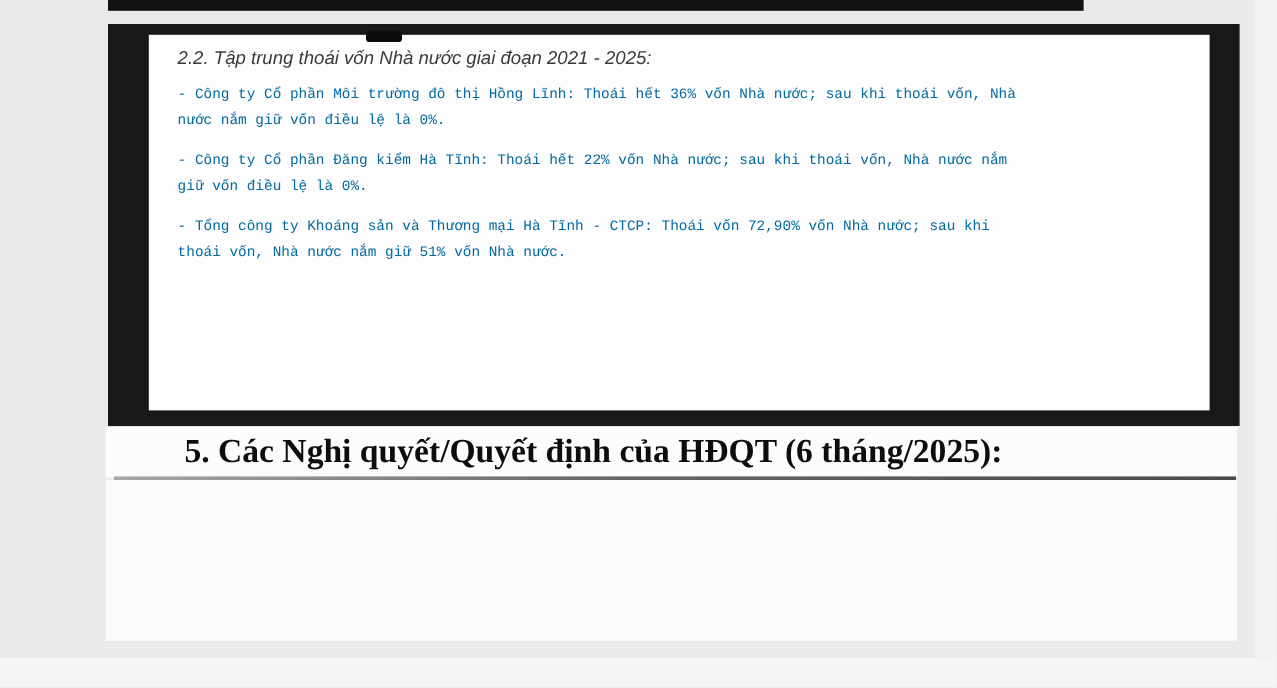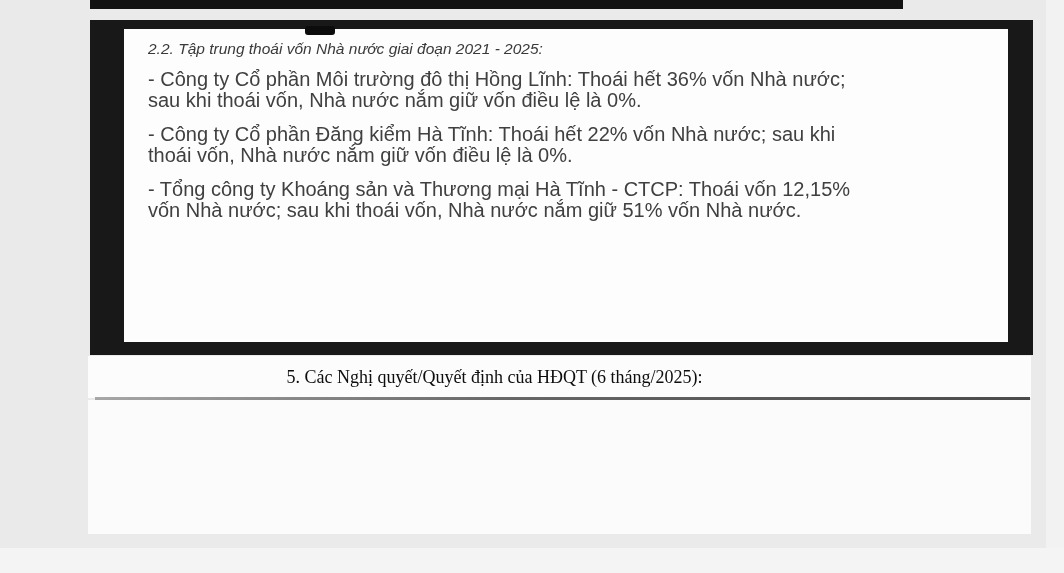--- a/index.html
+++ b/index.html
@@ -45,39 +45,40 @@
   }
 
   .divest-heading {
     font-style: italic;
     font-size: 15.5px;
     line-height: 21px;
     margin: 0 0 10px 0;
     color: #3a3a3a;
   }
   .divest-para {
-    font-size: 20px;
+    font-size: 12px;
     line-height: 21px;
     margin: 0 0 13px 0;
     max-width: 715px;
-    color: #404040;
+    color: #0369a1;
+    font-family: Liberation Mono, monospace;
   }
 
   
   .heading-band {
     position: absolute; left: 88px; top: 356px; width: 943px; height: 42px;
     background: #fcfcfc;
     display: flex; align-items: center; justify-content: center;
     box-sizing: border-box;
     padding-right: 130px;
   }
   .heading-band .title {
     font-family: "Liberation Serif", serif;
-    font-weight: normal;
-    font-size: 18px;
+    font-weight: bold;
+    font-size: 28px;
     color: #0d0d0d;
     white-space: nowrap;
   }
   .smear-line {
     position: absolute; left: 95px; top: 397px; width: 935px; height: 3px;
     background: linear-gradient(to right, #9a9a9a, #4e4e4e 45%, #2e2e2e);
     opacity: 0.85;
   }
 
   
@@ -94,21 +95,21 @@
   <div class="bottom-strip"></div>
   <div class="right-strip"></div>
 
   <div class="top-bar"></div>
 
   <div class="scan-frame">
     <div class="scan-paper">
       <p class="divest-heading">2.2. Tập trung thoái vốn Nhà nước giai đoạn 2021 - 2025:</p>
       <p class="divest-para">- Công ty Cổ phần Môi trường đô thị Hồng Lĩnh: Thoái hết 36% vốn Nhà nước; sau khi thoái vốn, Nhà nước nắm giữ vốn điều lệ là 0%.</p>
       <p class="divest-para">- Công ty Cổ phần Đăng kiểm Hà Tĩnh: Thoái hết 22% vốn Nhà nước; sau khi thoái vốn, Nhà nước nắm giữ vốn điều lệ là 0%.</p>
-      <p class="divest-para">- Tổng công ty Khoáng sản và Thương mại Hà Tĩnh - CTCP: Thoái vốn 12,15% vốn Nhà nước; sau khi thoái vốn, Nhà nước nắm giữ 51% vốn Nhà nước.</p>
+      <p class="divest-para">- Tổng công ty Khoáng sản và Thương mại Hà Tĩnh - CTCP: Thoái vốn 72,90% vốn Nhà nước; sau khi thoái vốn, Nhà nước nắm giữ 51% vốn Nhà nước.</p>
     </div>
   </div>
   <div class="scan-smudge"></div>
 
   <div class="heading-band">
     <span class="title">5. Các Nghị quyết/Quyết định của HĐQT (6 tháng/2025):</span>
   </div>
   <div class="smear-line"></div>
 
   <div class="table-band">

